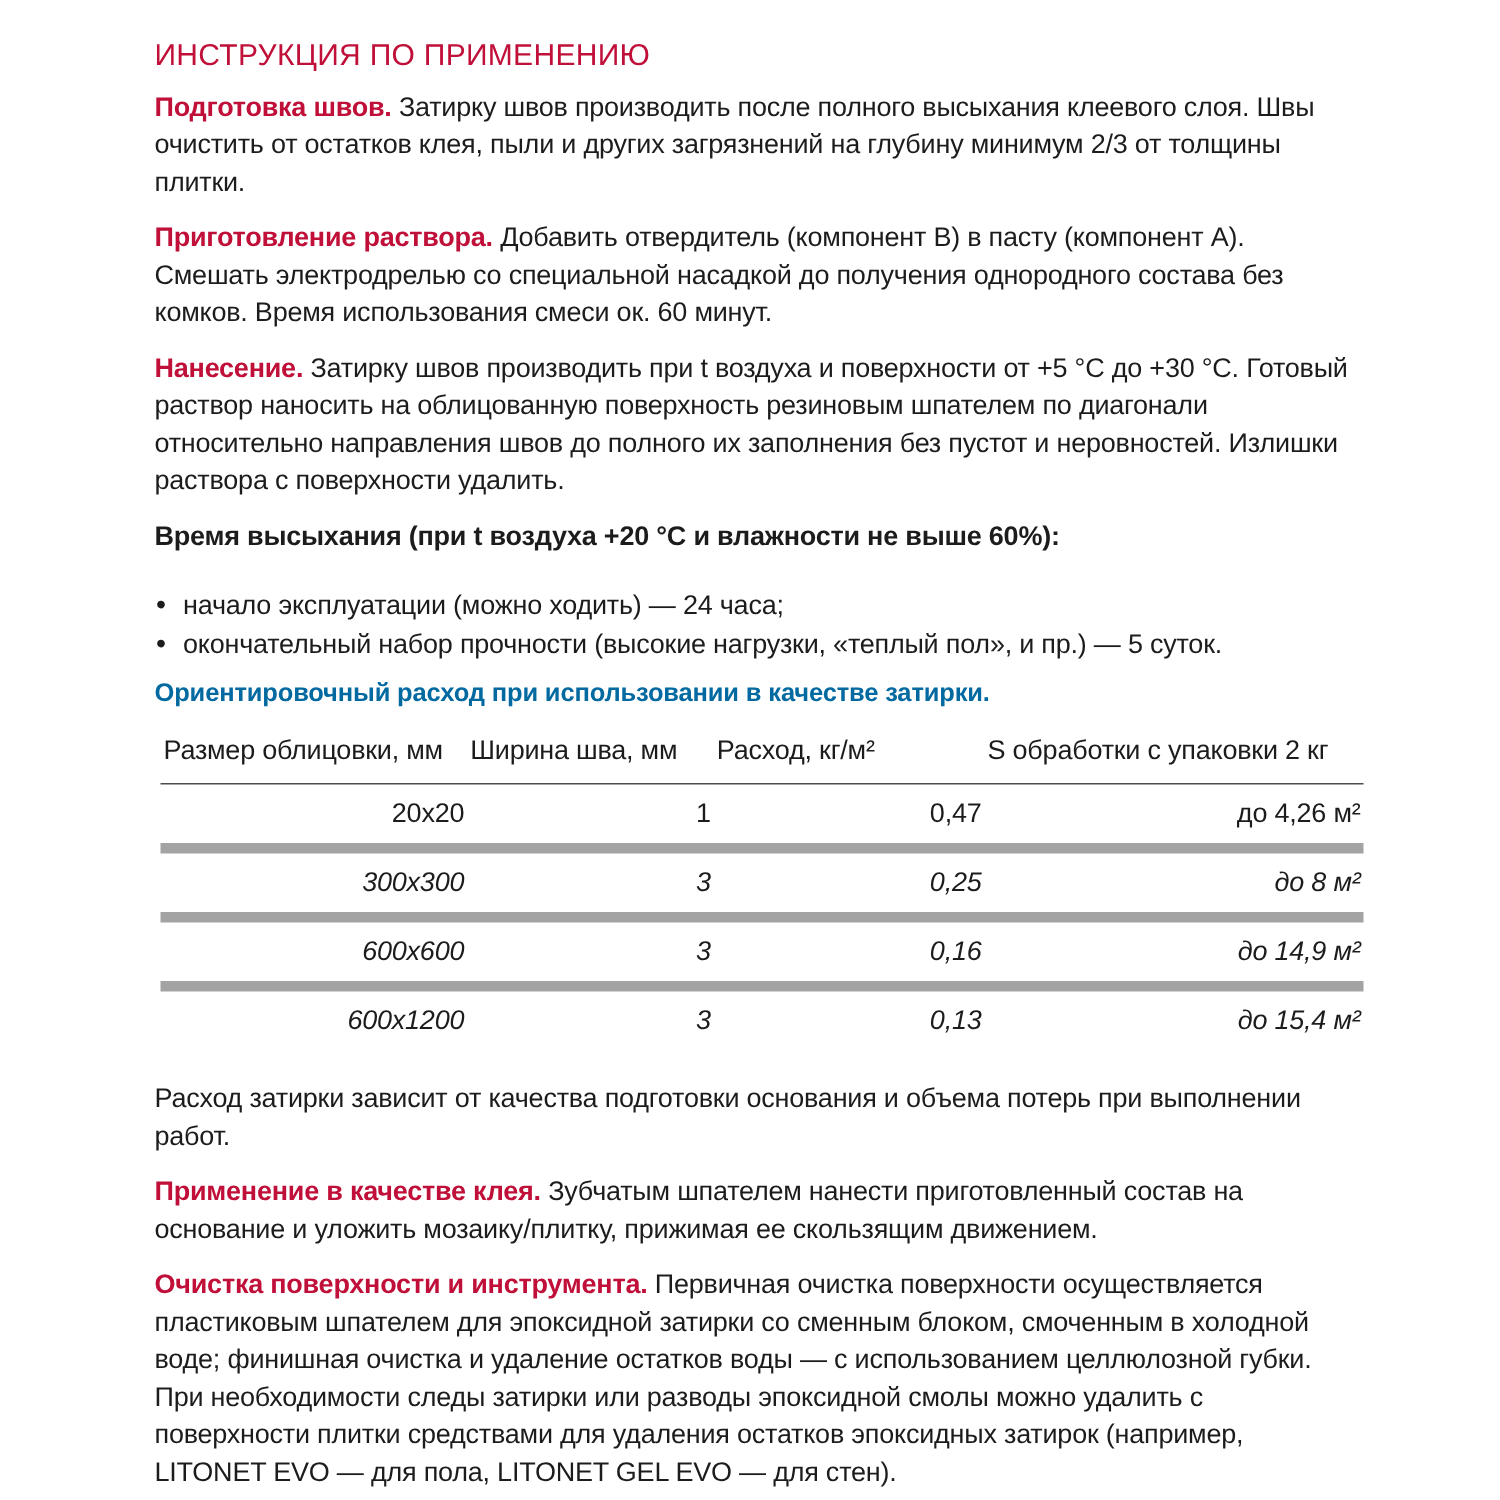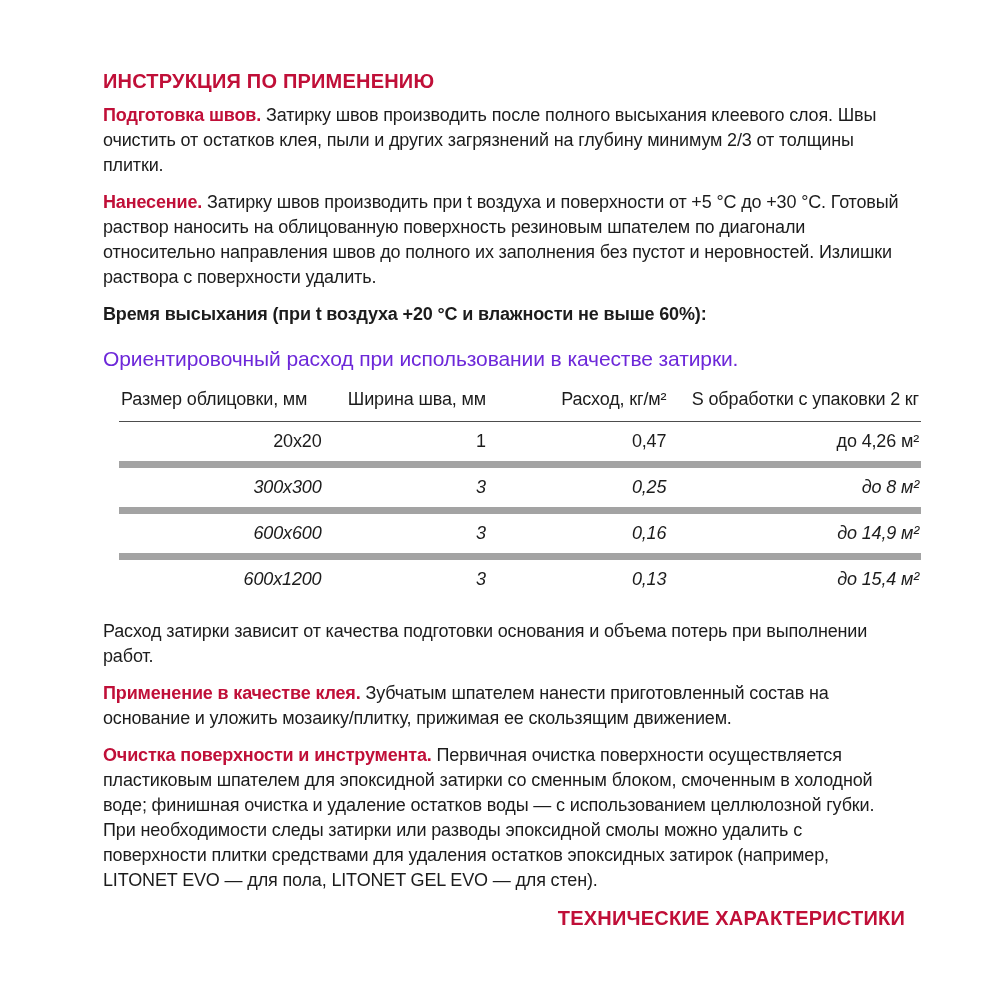--- a/index.html
+++ b/index.html
@@ -8,25 +8,24 @@
     width: 1000px; height: 1000px;
     font-family: "Liberation Sans", sans-serif;
     color: #1c1c1c;
     overflow: hidden;
   }
   .page {
     padding: 26px 95px 0 103px;
   }
   .doc-title {
     font-size: 20px;
-    font-weight: bold;
+    font-weight: normal;
     color: #c00f38;
     letter-spacing: 0.2px;
     margin-bottom: 10px;
-    margin-top: 44px;
   }
   p.para {
     font-size: 18px;
     line-height: 25px;
     letter-spacing: -0.15px;
     margin-bottom: 12px;
   }
   .lead {
     font-weight: bold;
     color: #c00f38;
@@ -45,37 +44,37 @@
   ul.bullets li {
     font-size: 18px;
     line-height: 26px;
     letter-spacing: -0.15px;
     position: relative;
     padding-left: 19px;
   }
   .bullet-glyph { position: absolute; left: 1px; top: 0; }
   .bullet-glyph::before { content: "\2022"; font-size: 19px; }
   .subhead-red {
-    font-size: 21px;
-    font-weight: normal;
-    color: #6d28d9;
+    font-size: 17px;
+    font-weight: bold;
+    color: #0369a1;
     letter-spacing: -0.1px;
     margin: 2px 0 10px 0;
   }
   table.consumption {
     width: 100%;
     border-collapse: collapse;
-    margin: 4px 0 20px 16px;
+    margin: 4px 0 20px 4px;
     table-layout: fixed;
   }
   table.consumption th {
     font-size: 18px;
     font-weight: normal;
     letter-spacing: -0.15px;
-    text-align: right;
+    text-align: left;
     padding: 8px 2px 11px 2px;
     border-bottom: 1px solid #4d4d4d;
   }
   table.consumption th:first-child { text-align: left; padding-left: 2px; }
   table.consumption td {
     font-size: 18px;
     letter-spacing: -0.15px;
     text-align: right;
     padding: 9px 2px;
     height: 36px;
@@ -99,27 +98,41 @@
 
 <div class="page">
 
   <h1 class="doc-title">ИНСТРУКЦИЯ ПО ПРИМЕНЕНИЮ</h1>
 
   <p class="para">
     <span class="lead">Подготовка швов.</span>
     <span>Затирку швов производить после полного высыхания клеевого слоя. Швы очистить от остатков клея, пыли и других загрязнений на глубину минимум 2/3 от толщины плитки.</span>
   </p>
 
+  <p class="para">
+    <span class="lead">Приготовление раствора.</span>
+    <span>Добавить отвердитель (компонент В) в пасту (компонент А). Смешать электродрелью со специальной насадкой до получения однородного состава без комков. Время использования смеси ок. 60 минут.</span>
+  </p>
 
   <p class="para">
     <span class="lead">Нанесение.</span>
     <span>Затирку швов производить при t воздуха и поверхности от +5 °C до +30 °C. Готовый раствор наносить на облицованную поверхность резиновым шпателем по диагонали относительно направления швов до полного их заполнения без пустот и неровностей. Излишки раствора с поверхности удалить.</span>
   </p>
 
   <div class="subhead-black">Время высыхания (при t воздуха +20 °C и влажности не выше 60%):</div>
+  <ul class="bullets">
+    <li>
+      <span class="bullet-glyph"></span>
+      <span>начало эксплуатации (можно ходить) — 24 часа;</span>
+    </li>
+    <li>
+      <span class="bullet-glyph"></span>
+      <span>окончательный набор прочности (высокие нагрузки, «теплый пол», и пр.) — 5 суток.</span>
+    </li>
+  </ul>
 
   <div class="subhead-red">Ориентировочный расход при использовании в качестве затирки.</div>
 
   <table class="consumption">
     <colgroup>
       <col class="col-size">
         <col class="col-width">
         <col class="col-rate">
         <col class="col-area">
     </colgroup>

